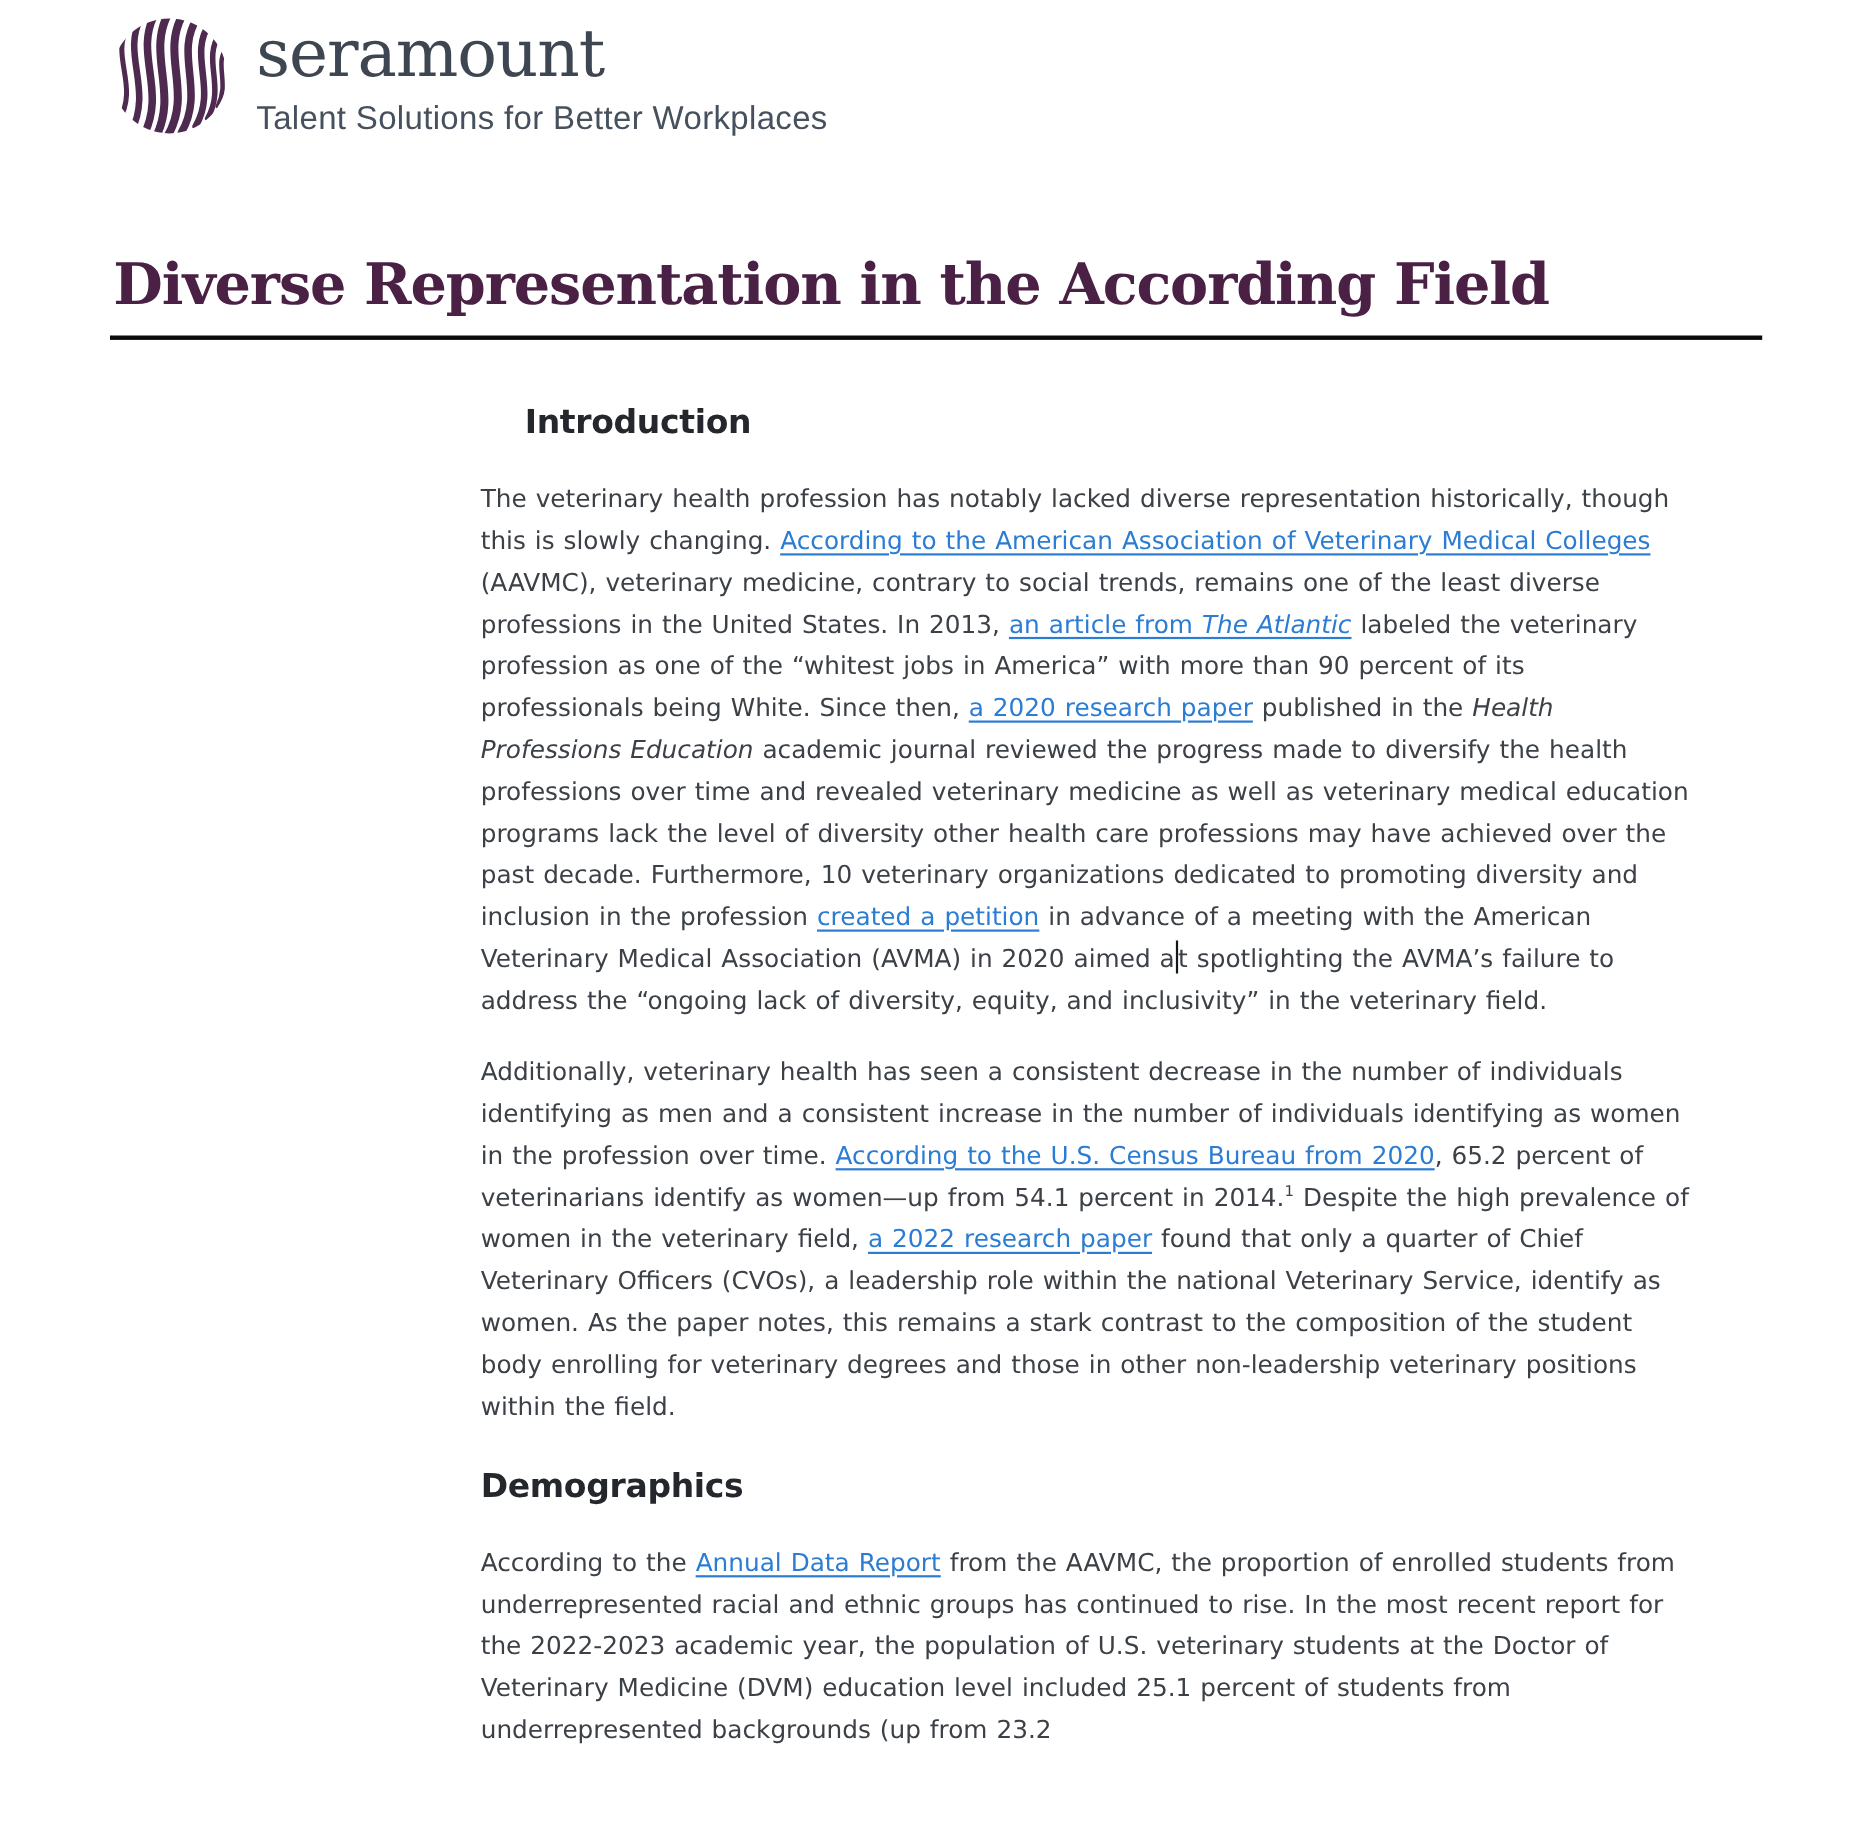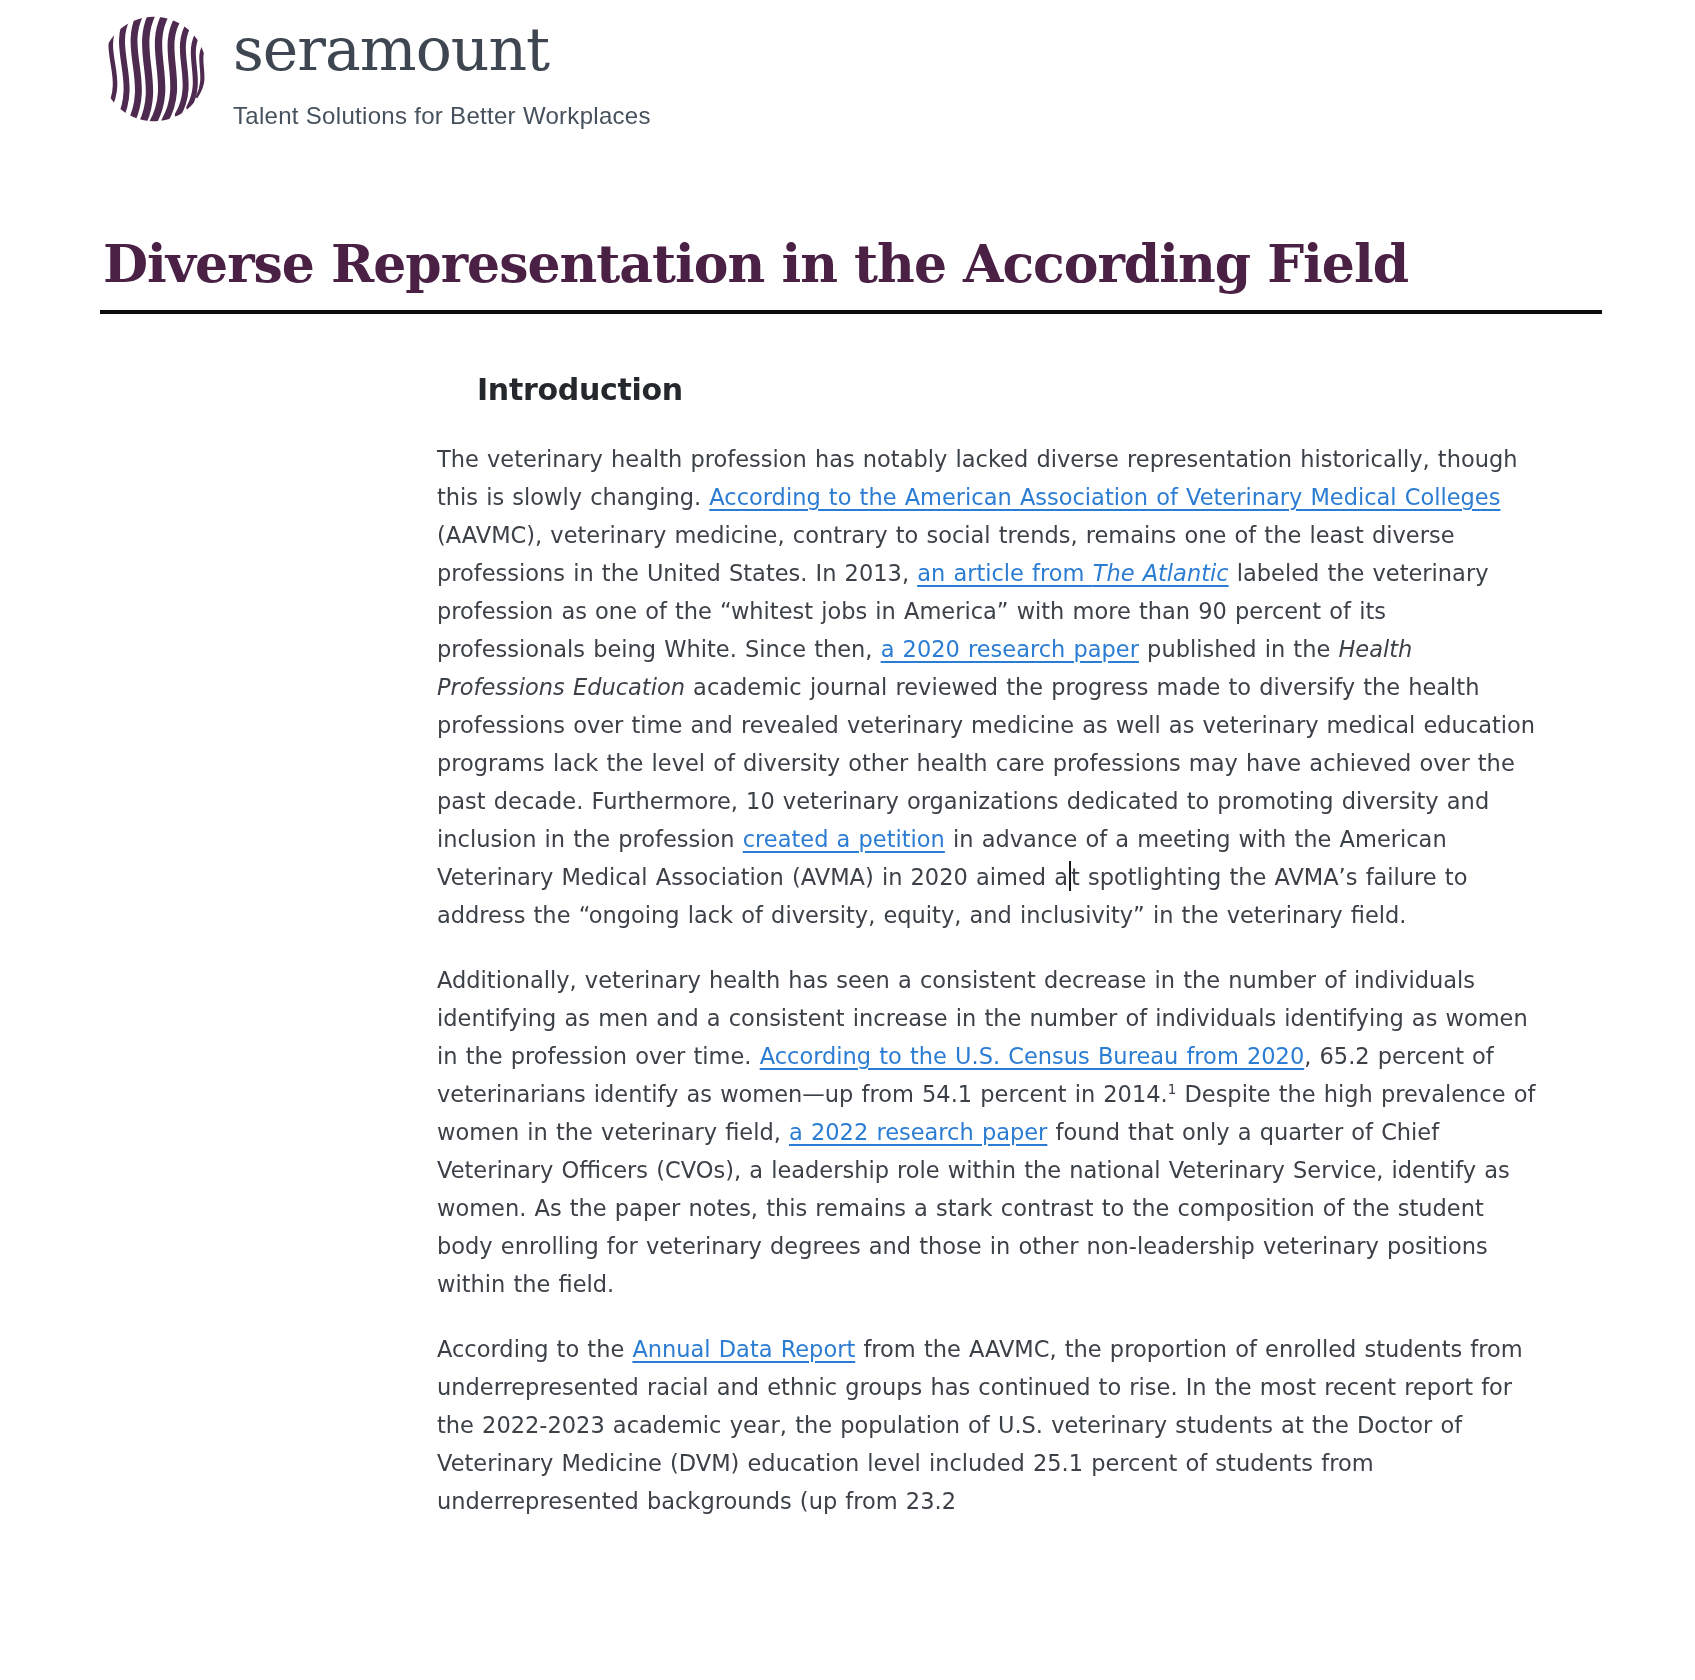--- a/index.html
+++ b/index.html
@@ -22,24 +22,24 @@
   .brand-text { display: flex; flex-direction: column; margin-top: 4px; }
   .brand-name {
     font-family: "DejaVu Serif", serif;
     font-size: 60px;
     line-height: 1.05;
     letter-spacing: -1px;
     color: var(--slate, #3e4651);
   }
   .brand-tagline {
     font-family: "Liberation Sans", sans-serif;
-    font-size: 24px;
+    font-size: 30px;
     font-weight: 500;
     letter-spacing: 0.3px;
-    margin-top: 21px;
+    margin-top: 10px;
     color: var(--slate-light, #46515d);
   }
   
   .doc-title {
     font-family: "DejaVu Serif", serif;
     font-weight: 700;
     font-size: 52px;
     line-height: 1.15;
     letter-spacing: -1px;
     color: var(--title, #4a2145);
@@ -125,16 +125,17 @@
     </div>
   </header>
 
   <h1 class="doc-title">Diverse Representation in the According Field</h1>
   <div class="title-rule"></div>
 
   <main class="content">
     <h2>Introduction</h2>
     <p>The veterinary health profession has notably lacked diverse representation historically, though this is slowly changing. <a href="#" class="lnk">According to the American Association of Veterinary Medical Colleges</a> (AAVMC), veterinary medicine, contrary to social trends, remains one of the least diverse professions in the United States. In 2013, <a href="#" class="lnk">an article from </a><a href="#" class="lnk it">The Atlantic</a> labeled the veterinary profession as one of the “whitest jobs in America” with more than 90 percent of its professionals being White. Since then, <a href="#" class="lnk">a 2020 research paper</a> published in the <em>Health Professions Education</em> academic journal reviewed the progress made to diversify the health professions over time and revealed veterinary medicine as well as veterinary medical education programs lack the level of diversity other health care professions may have achieved over the past decade. Furthermore, 10 veterinary organizations dedicated to promoting diversity and inclusion in the profession <a href="#" class="lnk">created a petition</a> in advance of a meeting with the American Veterinary Medical Association (AVMA) in 2020 aimed a<span class="caret"></span>t spotlighting the AVMA’s failure to address the “ongoing lack of diversity, equity, and inclusivity” in the veterinary field.</p>
     <p>Additionally, veterinary health has seen a consistent decrease in the number of individuals identifying as men and a consistent increase in the number of individuals identifying as women in the profession over time. <a href="#" class="lnk">According to the U.S. Census Bureau from 2020</a>, 65.2 percent of veterinarians identify as women—up from 54.1 percent in 2014.<sup>1</sup> Despite the high prevalence of women in the veterinary field, <a href="#" class="lnk">a 2022 research paper</a> found that only a quarter of Chief Veterinary Officers (CVOs), a leadership role within the national Veterinary Service, identify as women. As the paper notes, this remains a stark contrast to the composition of the student body enrolling for veterinary degrees and those in other non-leadership veterinary positions within the field.</p>
+    <h2>Demographics</h2>
     <p>According to the <a href="#" class="lnk">Annual Data Report</a> from the AAVMC, the proportion of enrolled students from underrepresented racial and ethnic groups has continued to rise. In the most recent report for the 2022-2023 academic year, the population of U.S. veterinary students at the Doctor of Veterinary Medicine (DVM) education level included 25.1 percent of students from underrepresented backgrounds (up from 23.2</p>
   </main>
 
 </div>
 
 </body></html>

